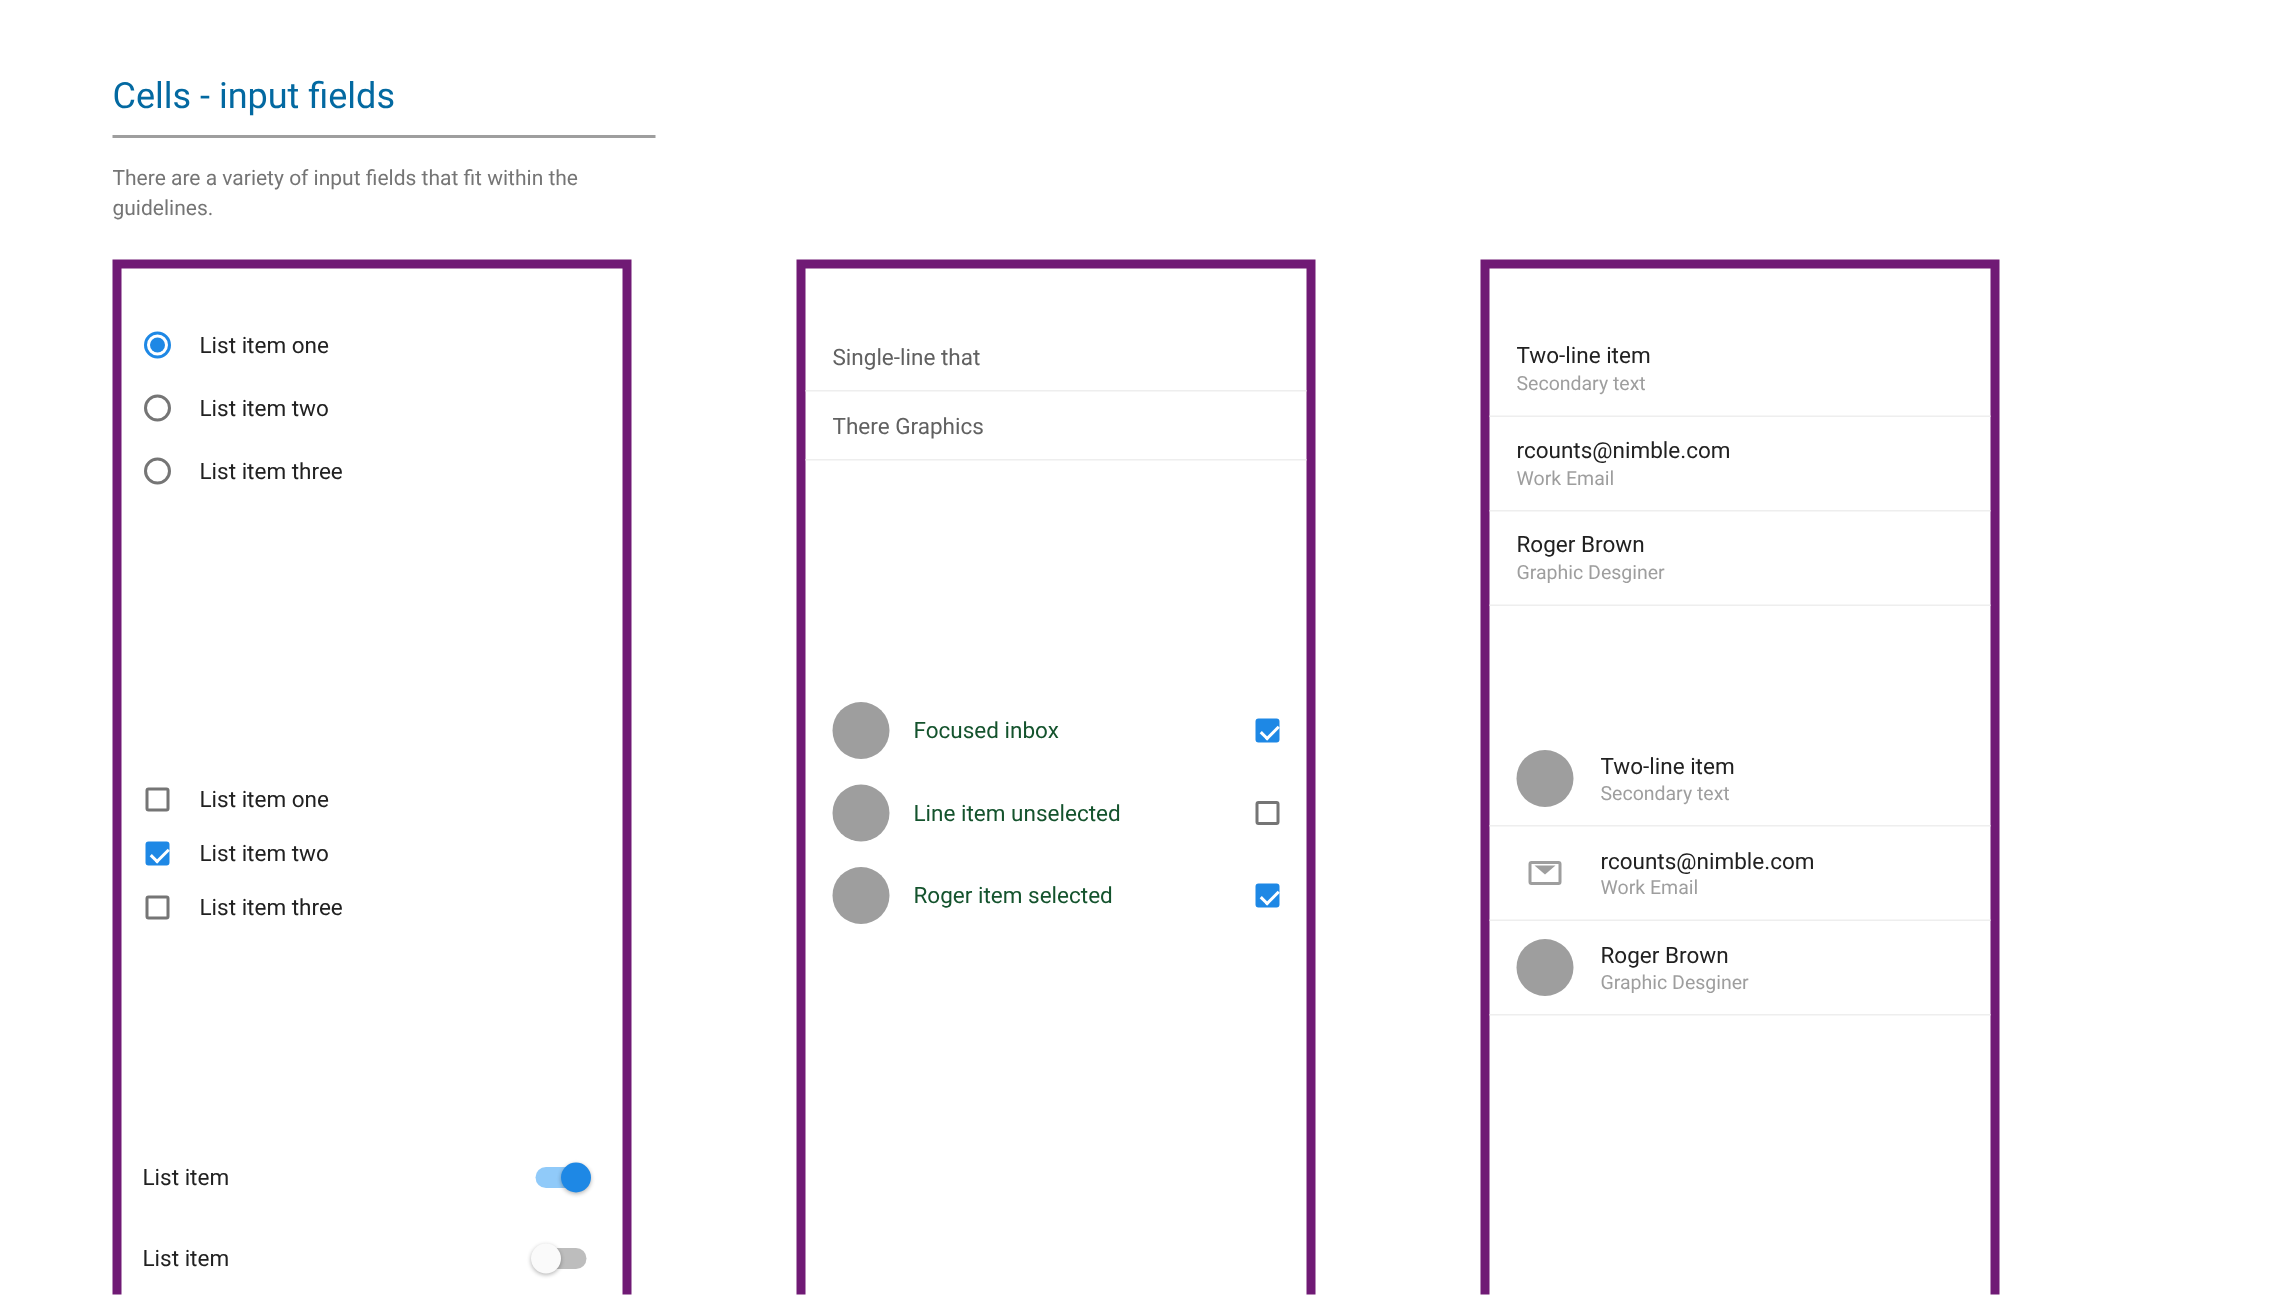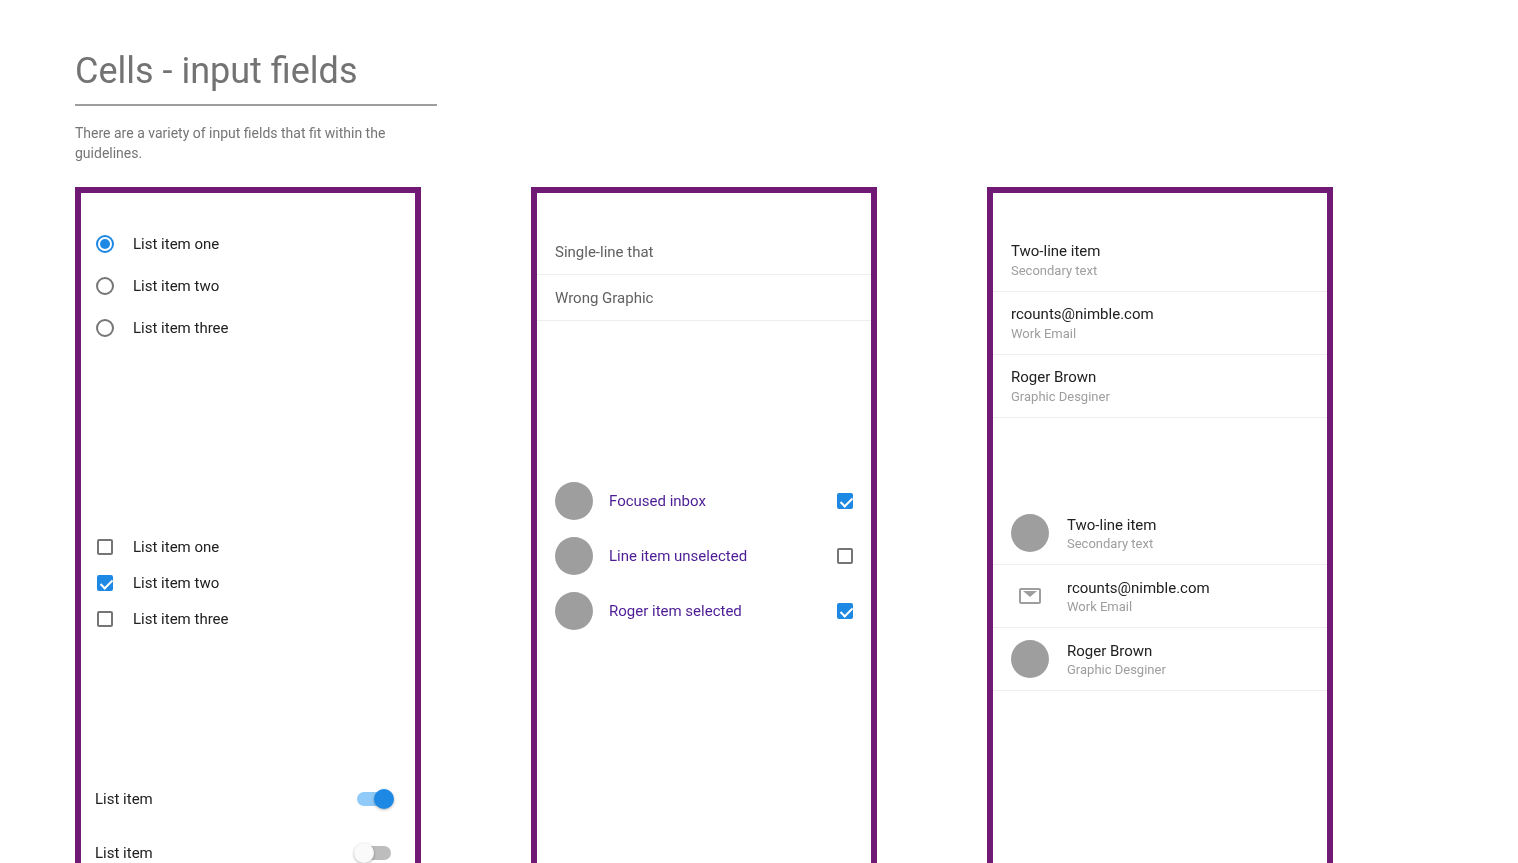--- a/index.html
+++ b/index.html
@@ -4,23 +4,23 @@
 <style>
   * { box-sizing: border-box; margin: 0; padding: 0; }
   body {
     font-family: 'Roboto', 'Helvetica Neue', Arial, sans-serif;
     background: #fff;
     width: 1518px;
     height: 863px;
     padding: 50px 75px;
   }
   .page-title {
-    font-size: 36px;
+    font-size: 24px;
     font-weight: 400;
-    color: #737373;
+    color: #0369a1;
     padding-bottom: 12px;
     border-bottom: 2px solid #9e9e9e;
     display: inline-block;
     width: 362px;
     margin-bottom: 18px;
   }
   .page-subtitle {
     font-size: 14px;
     color: #757575;
     line-height: 1.4;
@@ -109,21 +109,21 @@
   }
   .avatar-list { margin-top: 152px; padding: 0 18px; }
   .avatar-item {
     display: flex; align-items: center;
     height: 55px; cursor: pointer;
   }
   .avatar {
     width: 38px; height: 38px; border-radius: 50%;
     background: #9e9e9e; margin-right: 16px; flex-shrink: 0;
   }
-  .avatar-item .item-label { flex: 1; font-size: 15px; color: #4c1d95; }
+  .avatar-item .item-label { flex: 1; font-size: 15px; color: #14532d; }
   .trail-check {
     width: 16px; height: 16px; border: 2px solid #757575;
     border-radius: 2px; position: relative;
   }
   .trail-check.checked {
     background: #1e88e5; border-color: #1e88e5;
   }
   .trail-check.checked::after {
     content: ''; position: absolute;
     left: 4px; top: 0px; width: 5px; height: 10px;
@@ -232,21 +232,21 @@
         <span class="switch">
             <span class="thumb"></span>
           </span>
       </div>
     </div>
   </div>
 
   <div class="card">
     <div class="single-line-list">
       <div class="single-line">Single-line that</div>
-      <div class="single-line">Wrong Graphic</div>
+      <div class="single-line">There Graphics</div>
     </div>
     <div class="avatar-list">
       <div class="avatar-item">
         <span class="avatar"></span>
         <span class="item-label">Focused inbox</span>
         <span class="trail-check checked"></span>
       </div>
       <div class="avatar-item">
         <span class="avatar"></span>
         <span class="item-label">Line item unselected</span>

